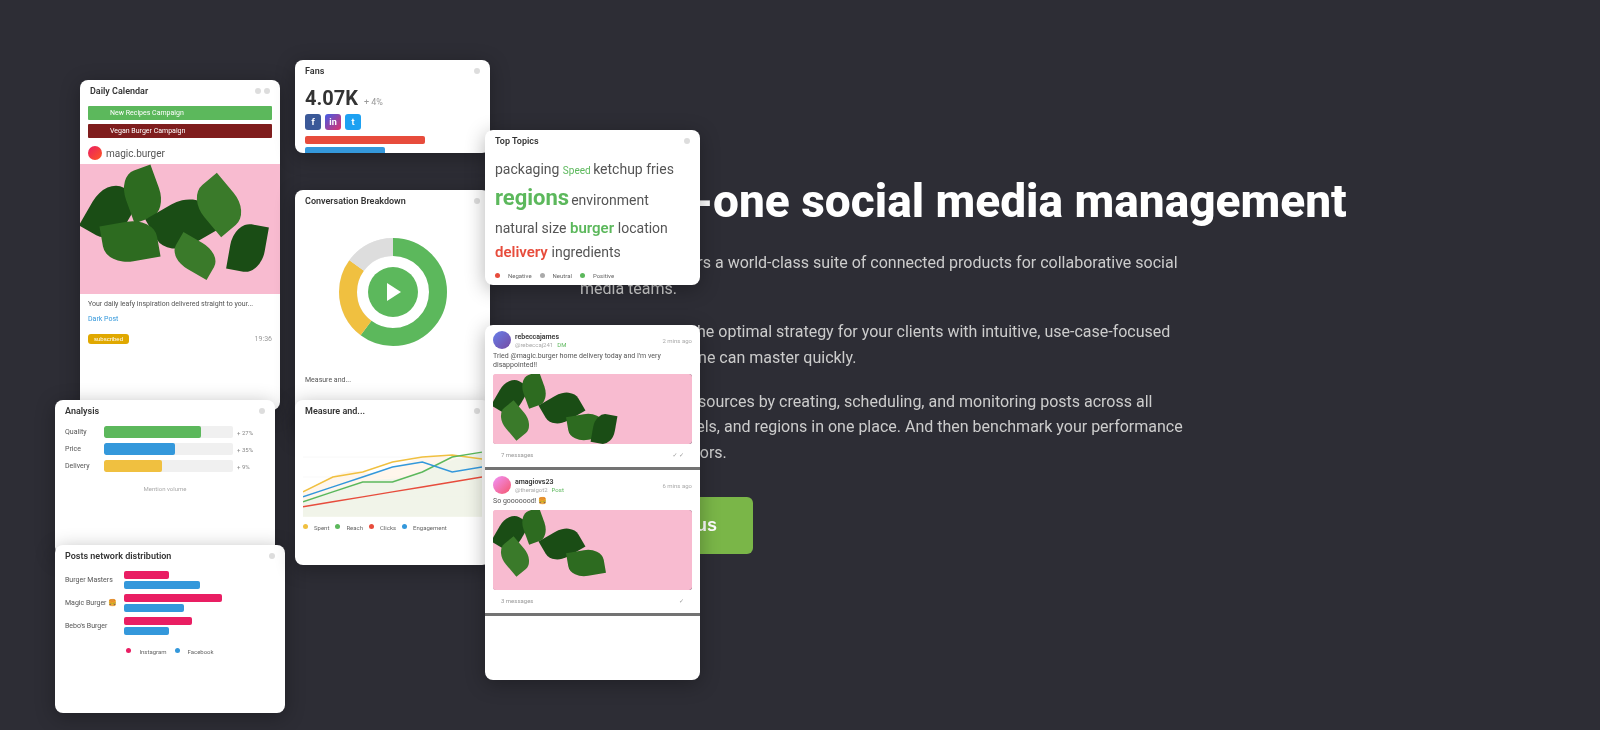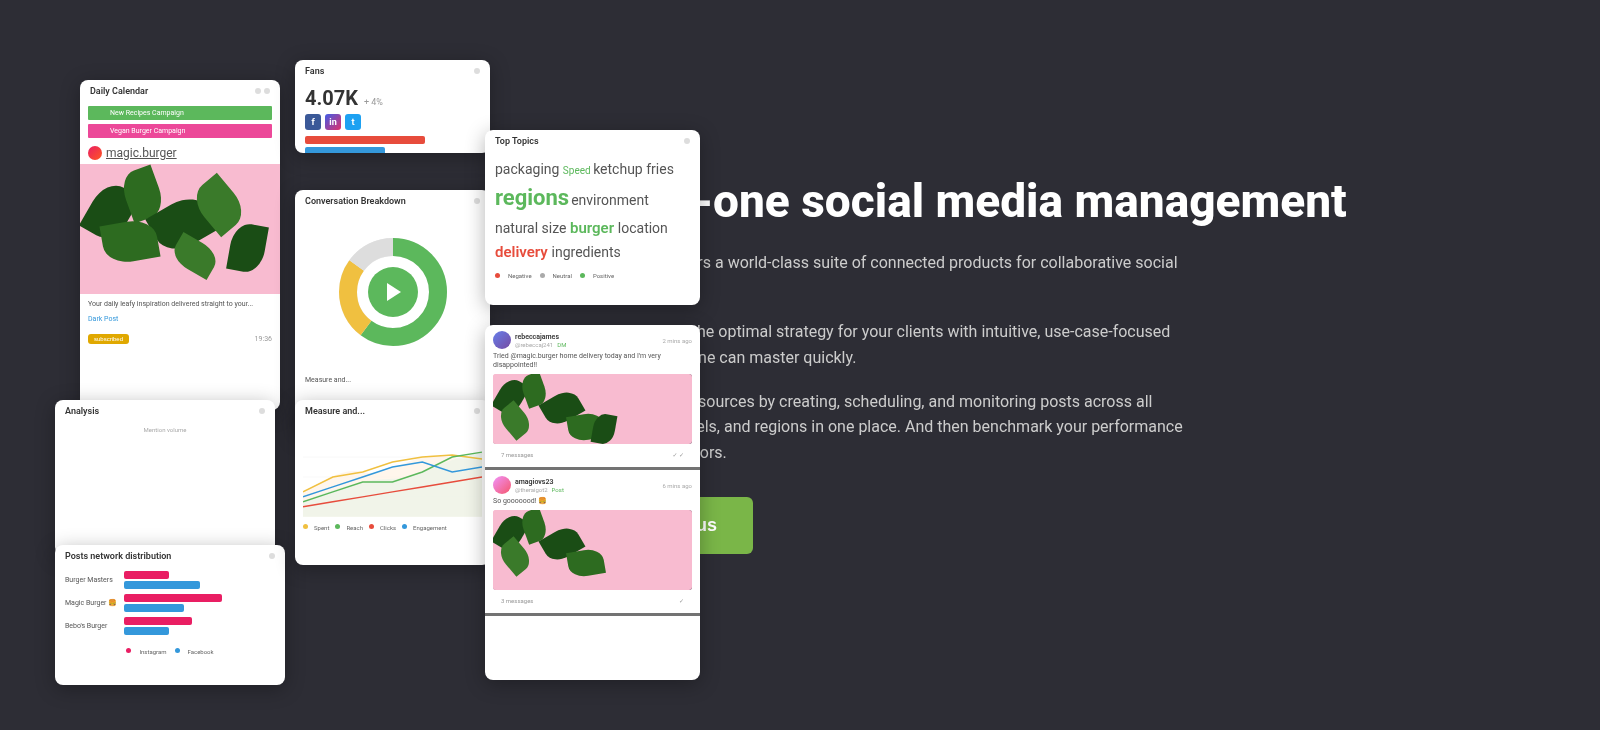--- a/index.html
+++ b/index.html
@@ -66,30 +66,29 @@
       margin: 4px 8px;
       height: 14px;
       border-radius: 1px;
       font-size: 7px;
       color: white;
       display: flex;
       align-items: center;
       padding-left: 22px;
     }
     .cal-bar.green { background: #5cb85c; }
-    .cal-bar.purple { background: #ec4899; }
+    .cal-bar.purple { background: #7f1d1d; }
 
     .cal-profile {
       display: flex;
       align-items: center;
       gap: 4px;
       padding: 4px 8px;
-      font-size: 12px;
+      font-size: 10px;
       color: #555;
-      text-decoration: underline;
     }
 
     .cal-profile-icon {
       width: 14px; height: 14px;
       border-radius: 50%;
       background: linear-gradient(135deg, #e91e63, #ff5722);
     }
 
     .cal-image {
       width: 100%;
@@ -236,21 +235,21 @@
     .measure-label {
       font-size: 7px;
       color: #555;
       padding: 4px 10px;
     }
 
     
     .topics-widget {
       top: 130px; left: 485px;
       width: 215px;
-      height: 175px;
+      height: 155px;
     }
 
     .word-cloud {
       padding: 6px 10px;
       line-height: 1.6;
       font-size: 8px;
       color: #555;
     }
 
     .wc-large { font-size: 22px; font-weight: 700; color: #5cb85c; }
@@ -321,21 +320,21 @@
       font-size: 6px;
       color: #aaa;
       padding: 4px 10px;
       text-align: center;
     }
 
     
     .posts-widget {
       top: 545px; left: 55px;
       width: 230px;
-      height: 140px;
+      height: 168px;
     }
 
     .posts-bars {
       padding: 4px 10px;
     }
 
     .posts-row {
       display: flex;
       align-items: center;
       gap: 4px;
@@ -635,20 +634,43 @@
     </div>
   </div>
 
   <div class="widget analysis-widget">
     <div class="widget-header">
       <span>Analysis</span>
       <div class="dots">
           <div class="dot"></div>
         </div>
     </div>
+    <div class="analysis-bars">
+      <div class="analysis-row">
+        <span class="analysis-label">Quality</span>
+        <div class="analysis-bar-bg">
+          <div class="analysis-bar-fill" style="width:75%;background:#5cb85c;"></div>
+        </div>
+        <span class="analysis-change">+ 27%</span>
+      </div>
+      <div class="analysis-row">
+        <span class="analysis-label">Price</span>
+        <div class="analysis-bar-bg">
+          <div class="analysis-bar-fill" style="width:55%;background:#3498db;"></div>
+        </div>
+        <span class="analysis-change">+ 35%</span>
+      </div>
+      <div class="analysis-row">
+        <span class="analysis-label">Delivery</span>
+        <div class="analysis-bar-bg">
+          <div class="analysis-bar-fill" style="width:45%;background:#f0c040;"></div>
+        </div>
+        <span class="analysis-change">+ 9%</span>
+      </div>
+    </div>
     <div class="analysis-footer">Mention volume</div>
   </div>
 
   <div class="widget posts-widget">
     <div class="widget-header">
       <span>Posts network distribution</span>
       <div class="dots">
           <div class="dot"></div>
         </div>
     </div>

